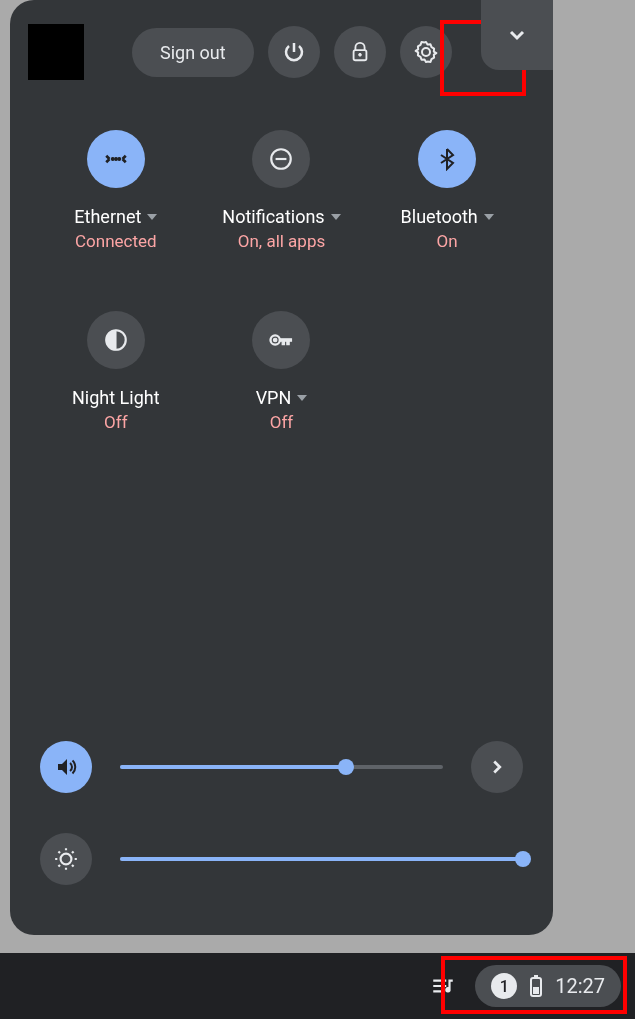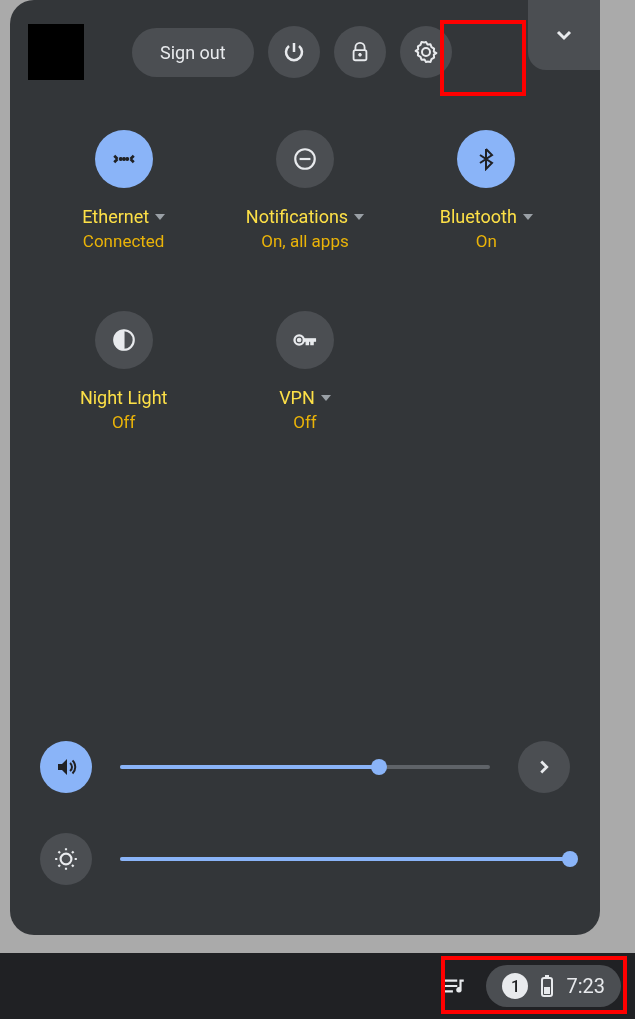--- a/index.html
+++ b/index.html
@@ -1,35 +1,35 @@
 <!DOCTYPE html>
 <html><head>
   <meta charset="utf-8">
   <style>
     *{margin:0;padding:0;box-sizing:border-box;font-family:Roboto,Arial,sans-serif}
     body{width:635px;height:1019px;background:#aaa;position:relative;overflow:hidden}
-    .panel{position:absolute;left:10px;top:0;width:590px;height:935px;background:#333639;border-radius:24px 24px 24px 24px;padding:24px 18px}
+    .panel{position:absolute;left:10px;top:0;width:543px;height:935px;background:#333639;border-radius:24px 24px 24px 24px;padding:24px 18px}
     .header{display:flex;align-items:center;gap:14px;margin-bottom:50px}
     .avatar{width:56px;height:56px;background:#000}
     .gap{width:20px}
     .signout-btn{background:#4b4e52;color:#e8eaed;border:none;border-radius:28px;padding:14px 28px;font-size:18px;cursor:pointer}
     .icon-btn{width:52px;height:52px;border-radius:50%;background:#4b4e52;display:flex;align-items:center;justify-content:center;cursor:pointer;flex-shrink:0}
     .icon-btn svg{fill:#e8eaed;stroke:#e8eaed}
     .highlight-red{position:absolute;border:4px solid #ff0000;pointer-events:none}
     .h1{left:430px;top:20px;width:86px;height:76px}
     .collapse-btn{position:absolute;right:0;top:0;width:72px;height:70px;background:#4b4e52;border-bottom-left-radius:18px;display:flex;align-items:center;justify-content:center;cursor:pointer}
     .tiles{display:grid;grid-template-columns:repeat(3,1fr);gap:10px 10px;padding:0 10px}
     .tile{display:flex;flex-direction:column;align-items:center;text-align:center;margin-bottom:50px}
     .tile-icon{width:58px;height:58px;border-radius:50%;display:flex;align-items:center;justify-content:center;margin-bottom:18px}
     .tile-icon.on{background:#8ab4f8}
     .tile-icon.off{background:#4b4e52}
     .tile-icon.on svg{fill:#202124;stroke:#202124}
     .tile-icon.off svg{fill:#e8eaed;stroke:#e8eaed}
-    .tile-label{color:#fde047;font-size:18px;display:flex;align-items:center;gap:6px;margin-bottom:4px}
-    .tile-sub{color:#eab308;font-size:17px}
+    .tile-label{color:#ffffff;font-size:18px;display:flex;align-items:center;gap:6px;margin-bottom:4px}
+    .tile-sub{color:#fca5a5;font-size:17px}
     .caret{width:0;height:0;border-left:5px solid transparent;border-right:5px solid transparent;border-top:6px solid #9aa0a6;display:inline-block}
     .sliders{position:absolute;left:30px;right:30px;bottom:50px;display:flex;flex-direction:column;gap:40px}
     .slider-row{display:flex;align-items:center;gap:28px}
     .slider-icon{width:52px;height:52px;border-radius:50%;display:flex;align-items:center;justify-content:center;flex-shrink:0}
     .slider-icon.vol{background:#8ab4f8}
     .slider-icon.vol svg{fill:#202124}
     .slider-icon.bri{background:#4b4e52}
     .slider-icon.bri svg{fill:none;stroke:#e8eaed;stroke-width:2}
     .slider{flex:1;height:4px;background:#5f6368;position:relative;border-radius:2px}
     .slider-fill{position:absolute;left:0;top:0;height:100%;background:#8ab4f8;border-radius:2px}
@@ -183,16 +183,16 @@
         <path d="M17 13v-7h4v2h-2v7a2.5 2.5 0 1 1-2-2z"></path>
       </svg>
   </div>
   <div class="status-pill">
     <div class="badge">1</div>
     <svg width="14" height="24" viewBox="0 0 12 24" fill="#e8eaed">
         <rect x="1" y="4" width="10" height="18" rx="2" fill="none" stroke="#e8eaed" stroke-width="2"></rect>
         <rect x="4" y="1" width="4" height="3"></rect>
         <rect x="3" y="13" width="6" height="7"></rect>
       </svg>
-    <span>7:23</span>
+    <span>12:27</span>
   </div>
 </div>
 <div class="h2"></div>
 
 </body></html>

